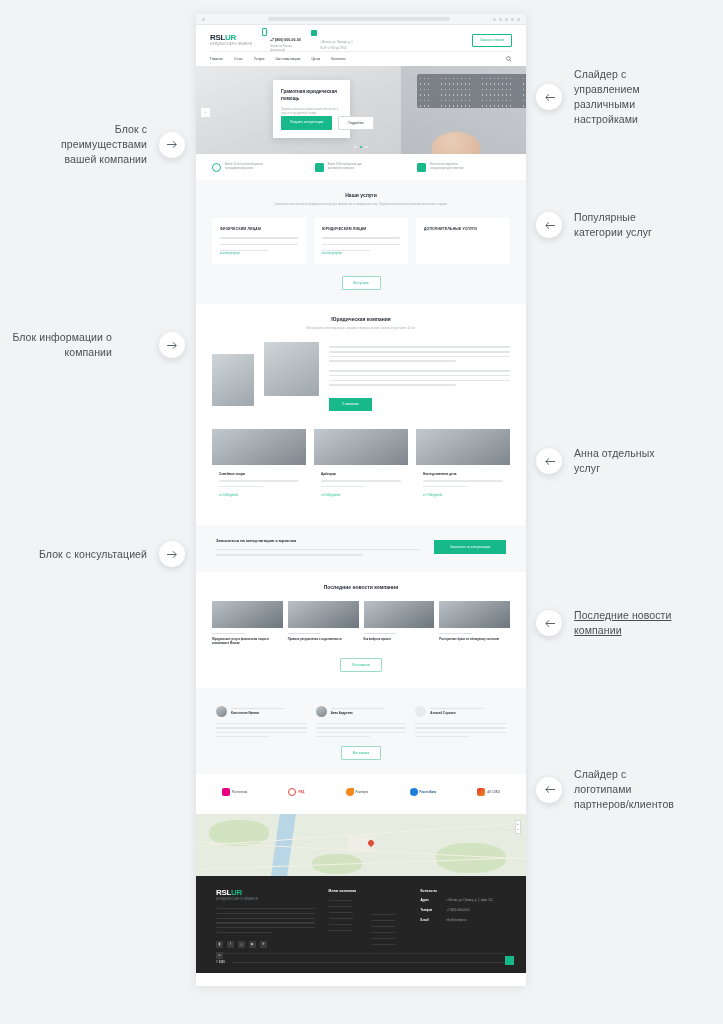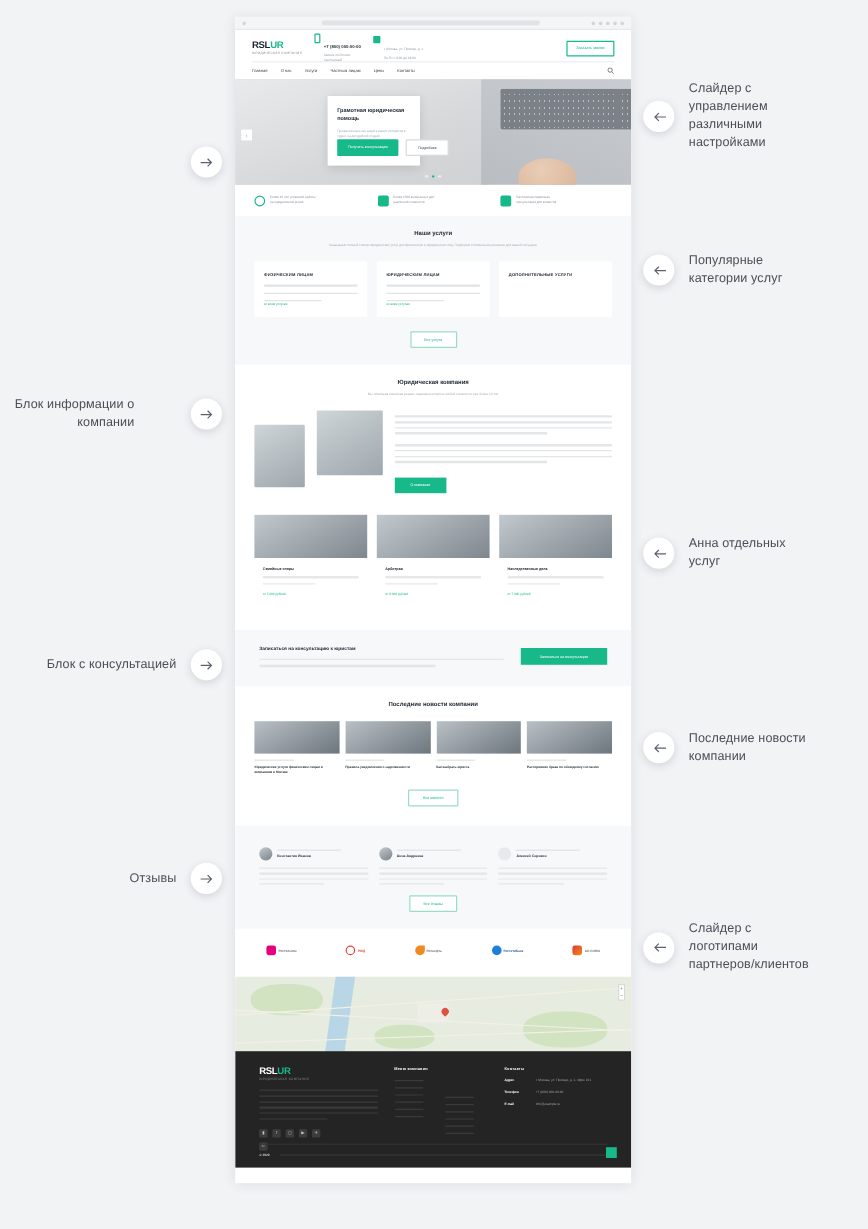--- a/index.html
+++ b/index.html
@@ -209,20 +209,23 @@
   .foot-bot .c { font-size: 2.7px; color: #cfd1d3; font-weight: bold;}
   .foot-bot .ln { flex: 1; height: 1.3px; background: #3a3a3a; border-radius: 1px;}
   .fup { position: absolute; right: 12px; bottom: 8px; width: 9px; height: 9px; background: #17b98a; }
 </style>
 </head>
 <body>
 
 <div class="stage">
 
   <div class="callout left" style="left:10px;top:122px;width:175px;">
+    <span class="txt">Блок с
+преимуществами
+вашей компании</span>
     <span class="bubble">
       <svg width="11" height="9" viewBox="0 0 11 9">
           <path d="M0 4.5h9M6 1.3l3.2 3.2L6 7.7" fill="none" stroke="currentColor" stroke-width="1"></path>
         </svg>
     </span>
   </div>
 
   <div class="callout left" style="left:10px;top:330px;width:175px;gap:47px;">
     <span class="txt">Блок информации о
 компании</span>
@@ -235,28 +238,20 @@
 
   <div class="callout left" style="left:10px;top:541px;width:175px;">
     <span class="txt">Блок с консультацией</span>
     <span class="bubble">
       <svg width="11" height="9" viewBox="0 0 11 9">
           <path d="M0 4.5h9M6 1.3l3.2 3.2L6 7.7" fill="none" stroke="currentColor" stroke-width="1"></path>
         </svg>
     </span>
   </div>
 
-  <div class="callout left" style="left:10px;top:719px;width:175px;">
-    <span class="txt">Отзывы</span>
-    <span class="bubble">
-      <svg width="11" height="9" viewBox="0 0 11 9">
-          <path d="M0 4.5h9M6 1.3l3.2 3.2L6 7.7" fill="none" stroke="currentColor" stroke-width="1"></path>
-        </svg>
-    </span>
-  </div>
 
   <div class="callout right" style="left:536px;top:67px;width:180px;">
     <span class="bubble">
       <svg width="11" height="9" viewBox="0 0 11 9">
           <path d="M11 4.5H2M5 1.3L1.8 4.5 5 7.7" fill="none" stroke="currentColor" stroke-width="1"></path>
         </svg>
     </span>
     <span class="txt">Слайдер с
 управлением
 различными
@@ -276,21 +271,21 @@
   <div class="callout right" style="left:536px;top:446px;width:180px;">
     <span class="bubble">
       <svg width="11" height="9" viewBox="0 0 11 9">
           <path d="M11 4.5H2M5 1.3L1.8 4.5 5 7.7" fill="none" stroke="currentColor" stroke-width="1"></path>
         </svg>
     </span>
     <span class="txt">Анна отдельных
 услуг</span>
   </div>
 
-  <div class="callout right" style="left:536px;top:608px;width:180px;">
+  <div class="callout right" style="left:536px;top:608px;width:180px;text-decoration:underline;">
     <span class="bubble">
       <svg width="11" height="9" viewBox="0 0 11 9">
           <path d="M11 4.5H2M5 1.3L1.8 4.5 5 7.7" fill="none" stroke="currentColor" stroke-width="1"></path>
         </svg>
     </span>
     <span class="txt">Последние новости
 компании</span>
   </div>
 
   <div class="callout right" style="left:536px;top:767px;width:185px;">

